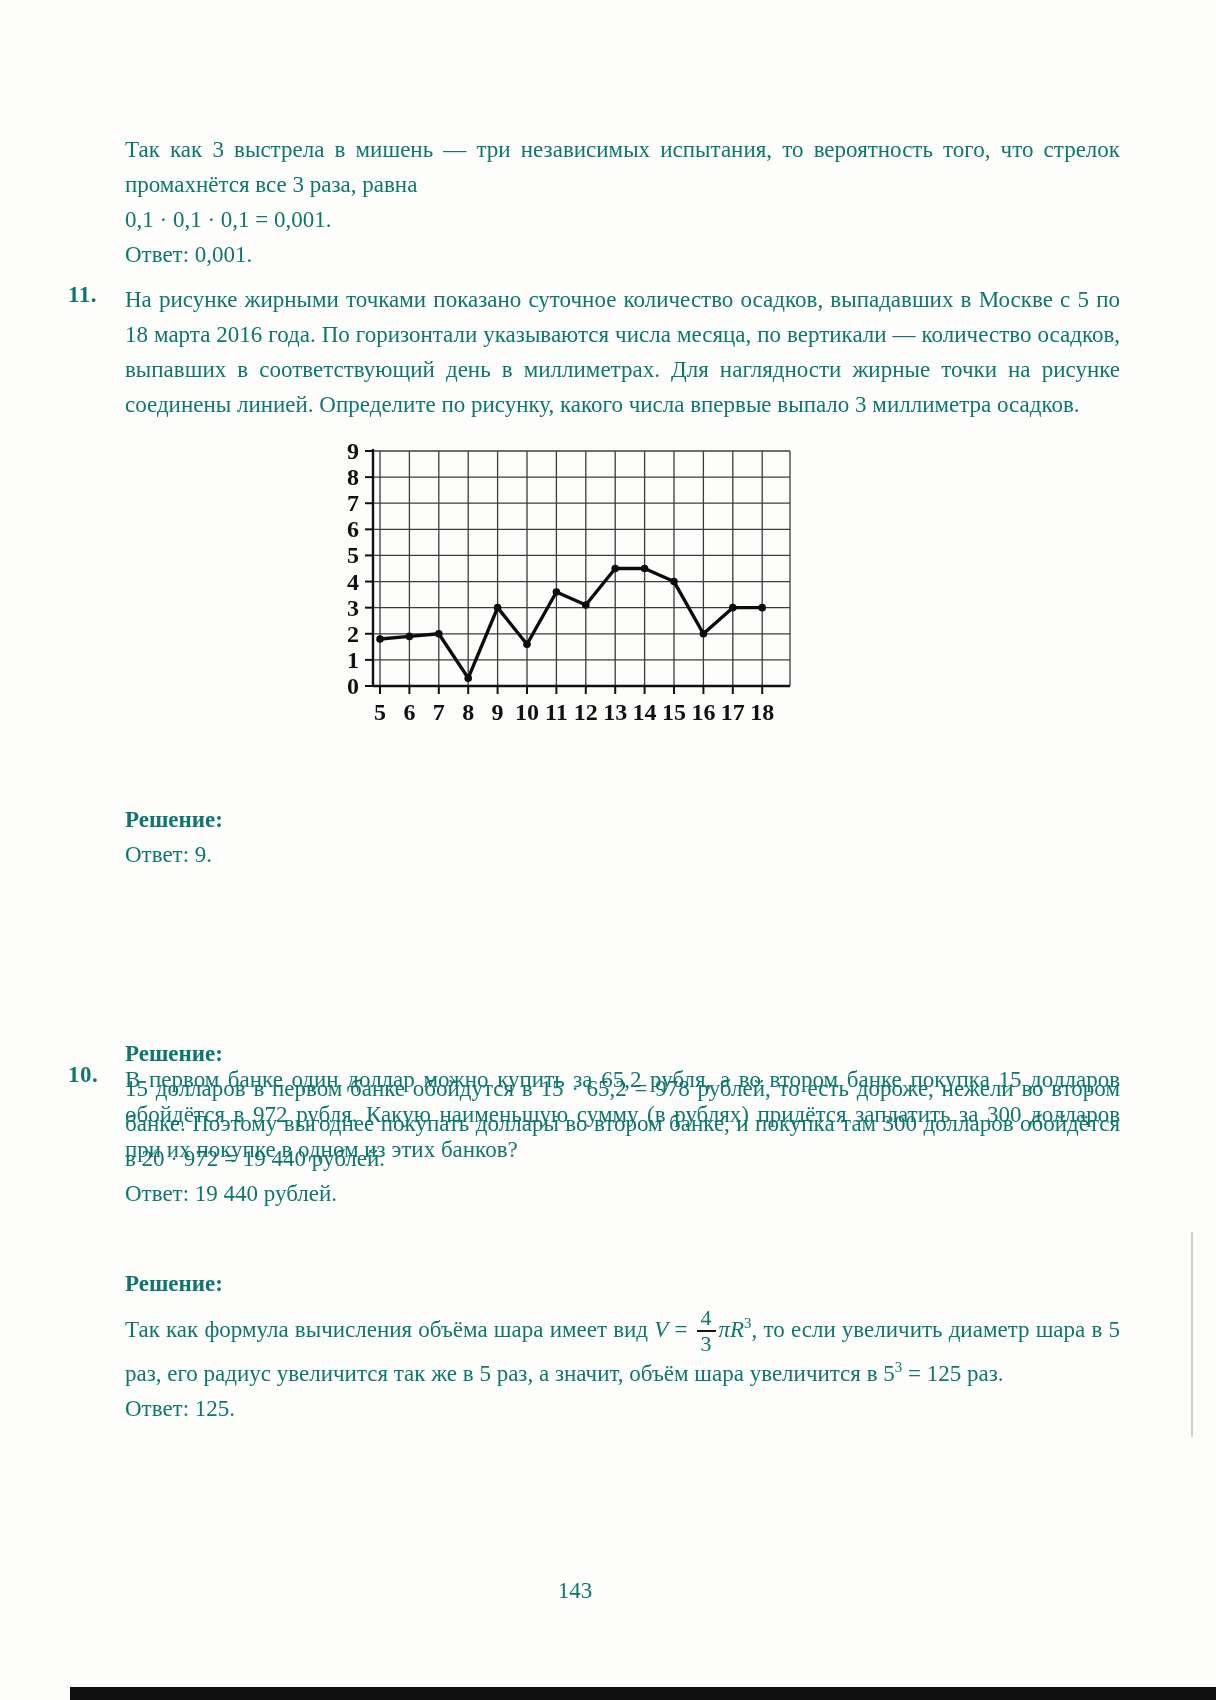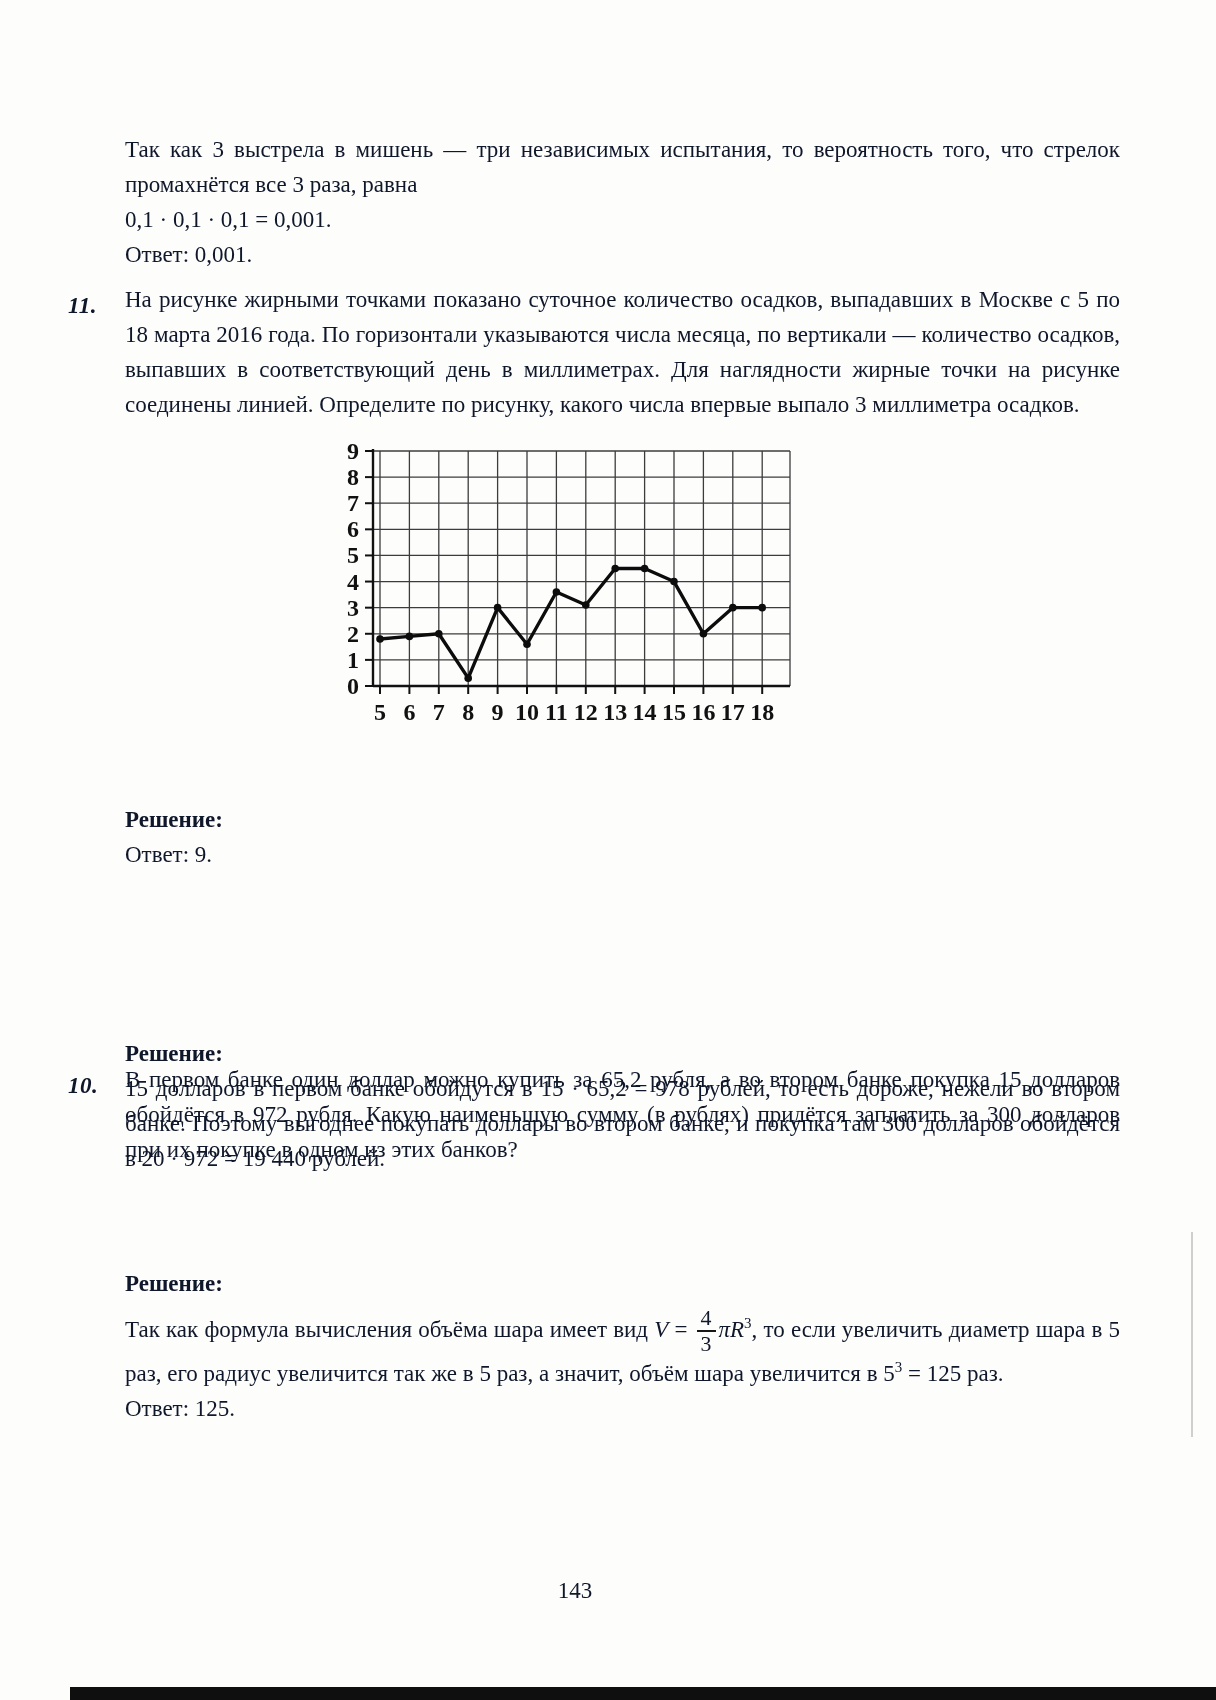--- a/index.html
+++ b/index.html
@@ -3,30 +3,30 @@
 <meta charset="utf-8">
 <style>
   html,body{margin:0;padding:0;background:#e8e8e6;}
   .page{
     position:relative;
     width:1216px;height:1700px;
     margin:0 auto;
     background:#fdfdfc;
     overflow:hidden;
     font-family:"Liberation Serif","DejaVu Serif",serif;
-    color:#0f172a;
+    color:#0f766e;
     font-size:23px;
   }
   .block{position:absolute;left:125px;width:995px;}
   .para{text-align:justify;line-height:35px;margin:0;}
   .line{line-height:35px;}
   .problem{position:relative;}
   .pnum{
-    position:absolute;left:-57px;top:11px;
-    font-weight:bold;letter-spacing:.5px;font-style:italic;
+    position:absolute;left:-57px;top:0;
+    font-weight:bold;letter-spacing:.5px;
   }
   .sol-label{font-weight:bold;line-height:35px;}
   .answer{line-height:35px;}
   sup{font-size:0.65em;line-height:0;}
   .mi{font-style:italic;}
   .frac{
     display:inline-block;vertical-align:middle;
     text-align:center;line-height:1.02;margin:0 3px;
     font-size:0.95em;
   }
@@ -153,20 +153,21 @@
   </div>
 
   <div class="block problem" style="top:922px;">
     <span class="pnum">10.</span>
     <p class="para">В первом банке один доллар можно купить за 65,2 рубля, а во втором банке покупка 15 долларов обойдётся в 972 рубля. Какую наименьшую сумму (в рублях) придётся заплатить за 300 долларов при их покупке в одном из этих банков?</p>
   </div>
 
   <div class="block" style="top:1036px;">
     <div class="sol-label">Решение:</div>
     <p class="para">15 долларов в первом банке обойдутся в 15 · 65,2 = 978 рублей, то есть дороже, нежели во втором банке. Поэтому выгоднее покупать доллары во втором банке, и покупка там 300 долларов обойдётся в 20 · 972 = 19 440 рублей.</p>
+    <div class="answer">Ответ: 19 440 рублей.</div>
   </div>
 
 
   <div class="block" style="top:1266px;">
     <div class="sol-label">Решение:</div>
     <p class="para" style="margin-top:6px;">
       <span>Так как формула вычисления объёма шара имеет вид </span><span class="mi">V</span><span> = </span><span class="frac"><span class="fn">4</span><span class="fd">3</span></span><span class="mi">πR</span><sup>3</sup><span>, то если увеличить диаметр шара в 5 раз, его радиус увеличится так же в 5 раз, а значит, объём шара увеличится в 5</span><sup>3</sup><span> = 125 раз.</span>
     </p>
     <div class="answer">Ответ: 125.</div>
   </div>

